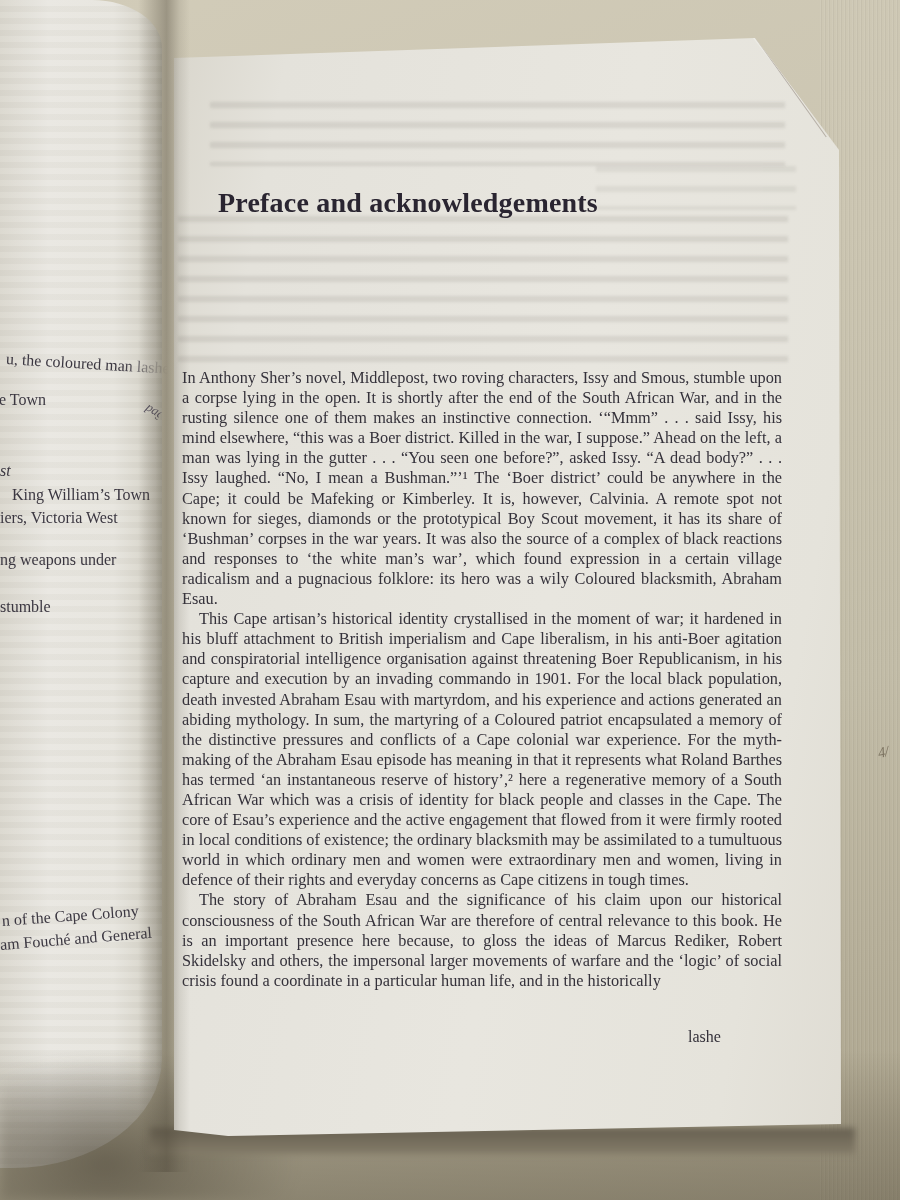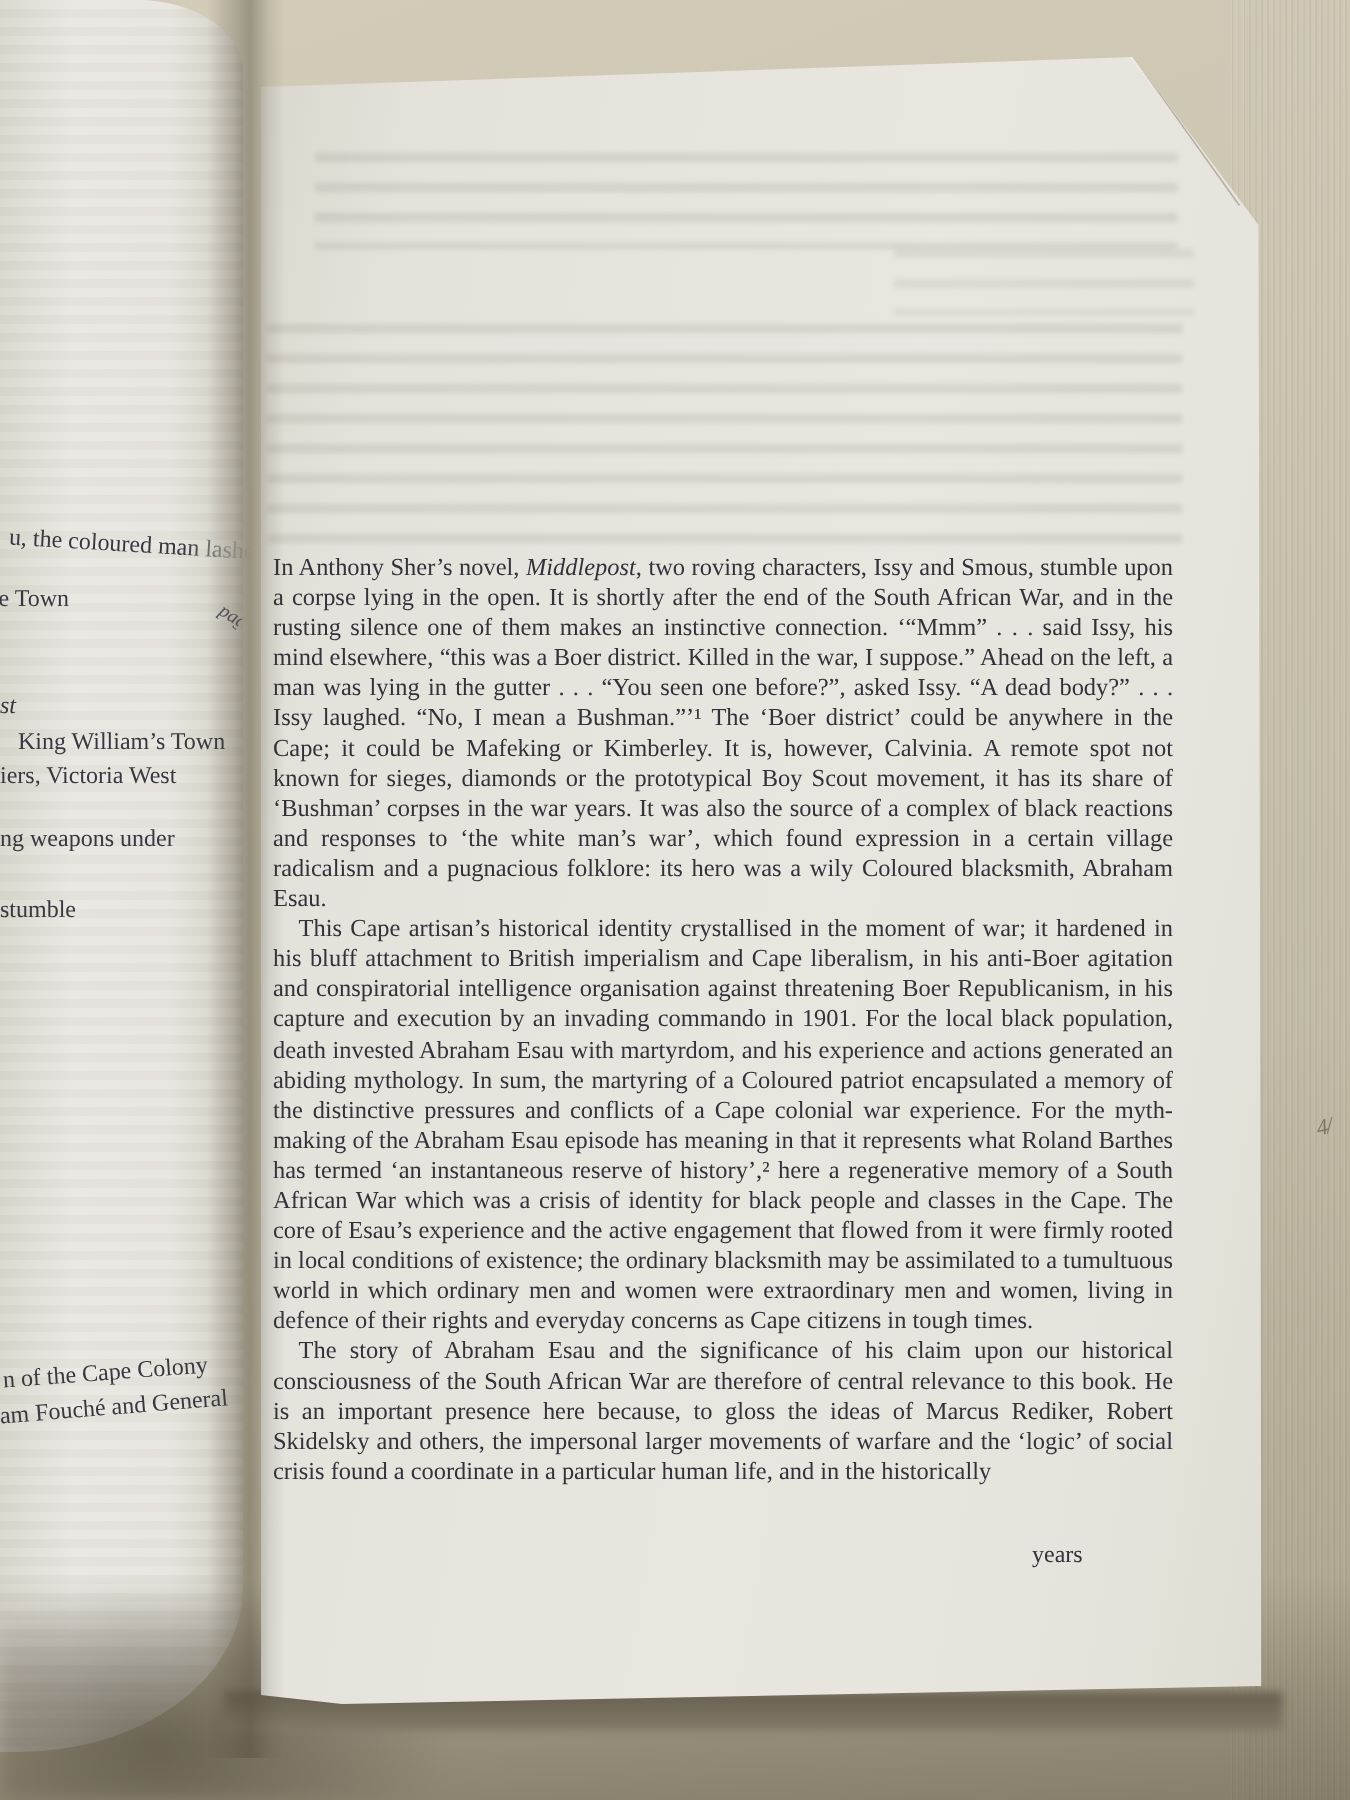--- a/index.html
+++ b/index.html
@@ -79,21 +79,21 @@
     position:absolute;left:50px;top:130px;width:560px;
     font-weight:bold;font-size:28px;letter-spacing:.2px;color:#2a2531;
   }
   .body-text{
     position:absolute;left:14px;top:330px;width:600px;
     font-size:16.3px;line-height:20.1px;color:#34313a;
     text-align:justify;
   }
   .body-text p{margin:0;padding:0;}
   .body-text p.indented{text-indent:17px;}
-  .body-text .it{font-style:italic;}
+  .body-text .it{}
   .page-number{
     position:absolute;left:520px;top:990px;font-size:16px;color:#34313a;
   }
   .shadow-under-book{
     position:absolute;left:150px;top:1128px;width:705px;height:26px;
     background:linear-gradient(180deg,#665f50 0%,#847c69 100%);
     filter:blur(3px);z-index:2;
   }
   .pen-mark{
     position:absolute;left:878px;top:744px;z-index:7;
@@ -125,28 +125,29 @@
   <div class="curl-shadow"></div>
 
   <div class="right-page">
     <div class="fold-tri"></div>
     <div class="crease"></div>
 
     <div class="bleed bleed-a"></div>
     <div class="bleed bleed-t"></div>
     <div class="bleed bleed-b"></div>
 
+    <h1 class="page-title">Preface and acknowledgements</h1>
 
     <div class="body-text">
       <p><span>In Anthony Sher’s novel, </span><span class="it">Middlepost</span><span>, two roving characters, Issy and Smous, stumble upon a corpse lying in the open. It is shortly after the end of the South African War, and in the rusting silence one of them makes an instinctive connection. ‘“Mmm” . . . said Issy, his mind elsewhere, “this was a Boer district. Killed in the war, I suppose.” Ahead on the left, a man was lying in the gutter . . . “You seen one before?”, asked Issy. “A dead body?” . . . Issy laughed. “No, I mean a Bushman.”’¹ The ‘Boer district’ could be anywhere in the Cape; it could be Mafeking or Kimberley. It is, however, Calvinia. A remote spot not known for sieges, diamonds or the prototypical Boy Scout movement, it has its share of ‘Bushman’ corpses in the war years. It was also the source of a complex of black reactions and responses to ‘the white man’s war’, which found expression in a certain village radicalism and a pugnacious folklore: its hero was a wily Coloured blacksmith, Abraham Esau.</span></p>
       <p class="indented">This Cape artisan’s historical identity crystallised in the moment of war; it hardened in his bluff attachment to British imperialism and Cape liberalism, in his anti-Boer agitation and conspiratorial intelligence organisation against threatening Boer Republicanism, in his capture and execution by an invading commando in 1901. For the local black population, death invested Abraham Esau with martyrdom, and his experience and actions generated an abiding mythology. In sum, the martyring of a Coloured patriot encapsulated a memory of the distinctive pressures and conflicts of a Cape colonial war experience. For the myth-making of the Abraham Esau episode has meaning in that it represents what Roland Barthes has termed ‘an instantaneous reserve of history’,² here a regenerative memory of a South African War which was a crisis of identity for black people and classes in the Cape. The core of Esau’s experience and the active engagement that flowed from it were firmly rooted in local conditions of existence; the ordinary blacksmith may be assimilated to a tumultuous world in which ordinary men and women were extraordinary men and women, living in defence of their rights and everyday concerns as Cape citizens in tough times.</p>
       <p class="indented">The story of Abraham Esau and the significance of his claim upon our historical consciousness of the South African War are therefore of central relevance to this book. He is an important presence here because, to gloss the ideas of Marcus Rediker, Robert Skidelsky and others, the impersonal larger movements of warfare and the ‘logic’ of social crisis found a coordinate in a particular human life, and in the historically</p>
     </div>
 
-    <div class="page-number">years</div>
+    <div class="page-number">lashe</div>
   </div>
 
   <div class="gutter"></div>
 
   <div class="table-bottom-shade"></div>
 
   <span class="pen-mark">4/</span>
 
 </div>
 

